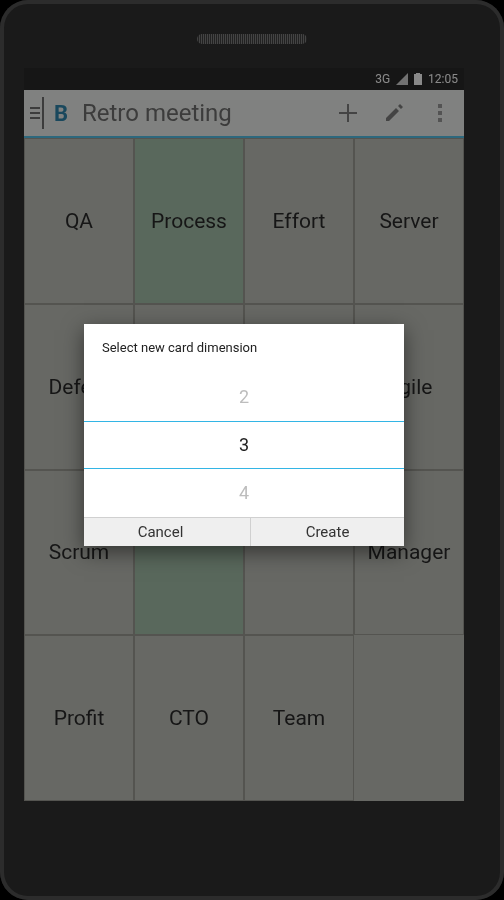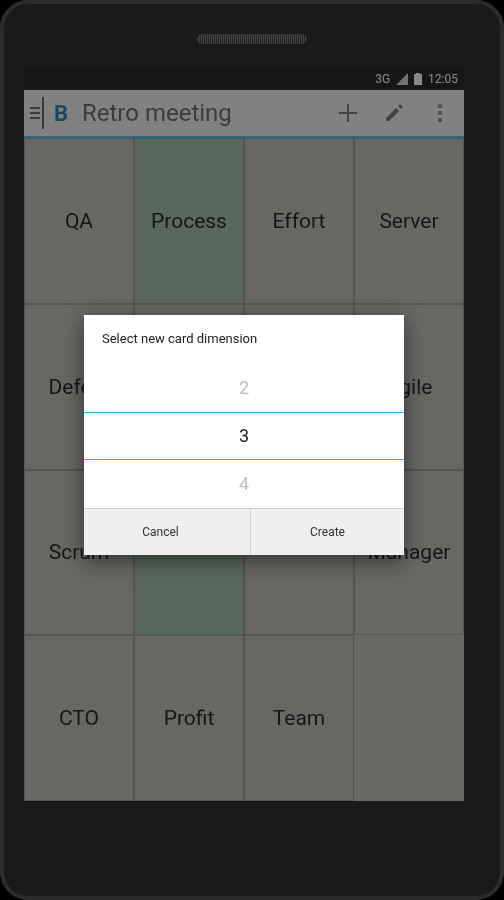--- a/index.html
+++ b/index.html
@@ -22,21 +22,21 @@
   .grid { display: grid; grid-template-columns: repeat(4, 1fr); grid-template-rows: repeat(4, 1fr); height: calc(100% - 70px); }
   .cell { border: 1px solid #8a8a82; display: flex; align-items: center; justify-content: center; font-size: 21px; color: #000000; background: #b3b5ad; }
   .cell.green { background: #95b69c; }
   .overlay { position: absolute; inset: 0; background: rgba(40,40,40,0.55); display: flex; align-items: center; justify-content: center; }
   .dialog { width: 320px; background: #f5f5f5; box-shadow: 0 6px 20px rgba(0,0,0,0.5); }
   .dialog-title { font-size: 13px; color: #222; padding: 16px 18px 18px; background: #fff; }
   .picker { background: #fff; }
   .picker-item { height: 48px; display:flex; align-items:center; justify-content:center; font-size: 18px; color: #bdbdbd; }
   .picker-item.selected { color: #222; border-top: 1px solid #33b5e5; border-bottom: 1px solid #33b5e5; }
   .dialog-buttons { display: flex; border-top: 1px solid #d0d0d0; background: #efefef; }
-  .dialog-btn { flex: 1; height: 46px; display:flex; align-items:center; justify-content:center; font-size: 12px; color: #333; }
+  .dialog-btn { flex: 1; height: 28px; display:flex; align-items:center; justify-content:center; font-size: 15px; color: #333; }
   .dialog-btn + .dialog-btn { border-left: 1px solid #d0d0d0; margin-left: 13px; }
   svg { display:block; }
 </style>
 </head>
 <body>
 
 <div class="device-frame">
   <div class="speaker"></div>
   <div class="screen">
 
@@ -116,24 +116,24 @@
       <div class="cell green">
           <span></span>
         </div>
       <div class="cell">
           <span></span>
         </div>
       <div class="cell">
           <span>Manager</span>
         </div>
       <div class="cell">
-          <span>CTO</span>
+          <span>Profit</span>
         </div>
       <div class="cell">
-          <span>Profit</span>
+          <span>CTO</span>
         </div>
       <div class="cell">
           <span>Team</span>
         </div>
     </div>
 
     <div class="overlay">
       <div class="dialog">
         <div class="dialog-title">Select new card dimension</div>
         <div class="picker">

